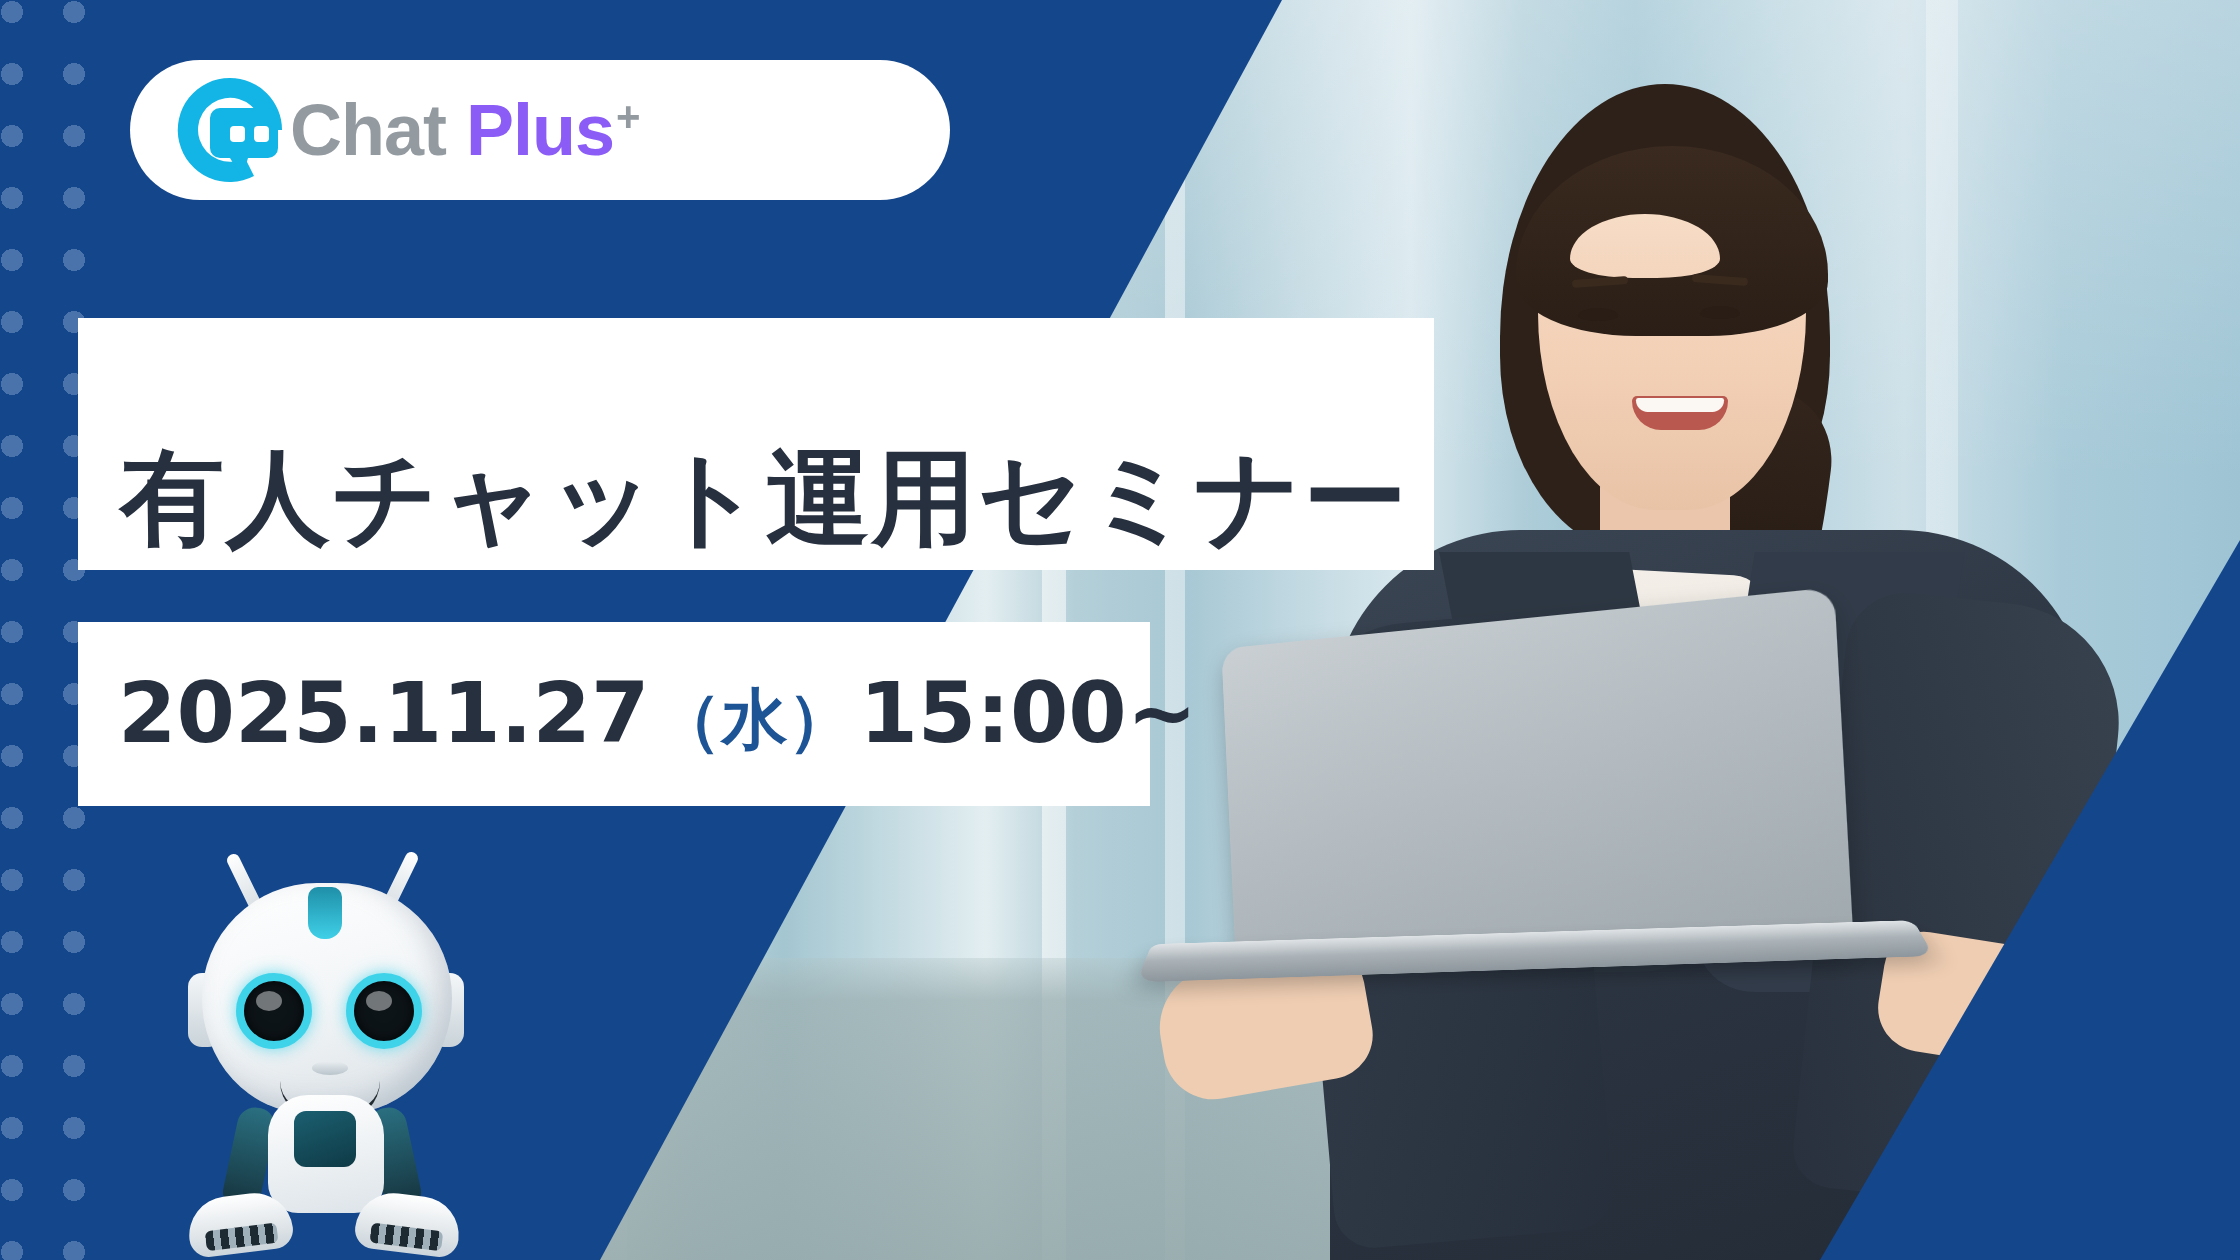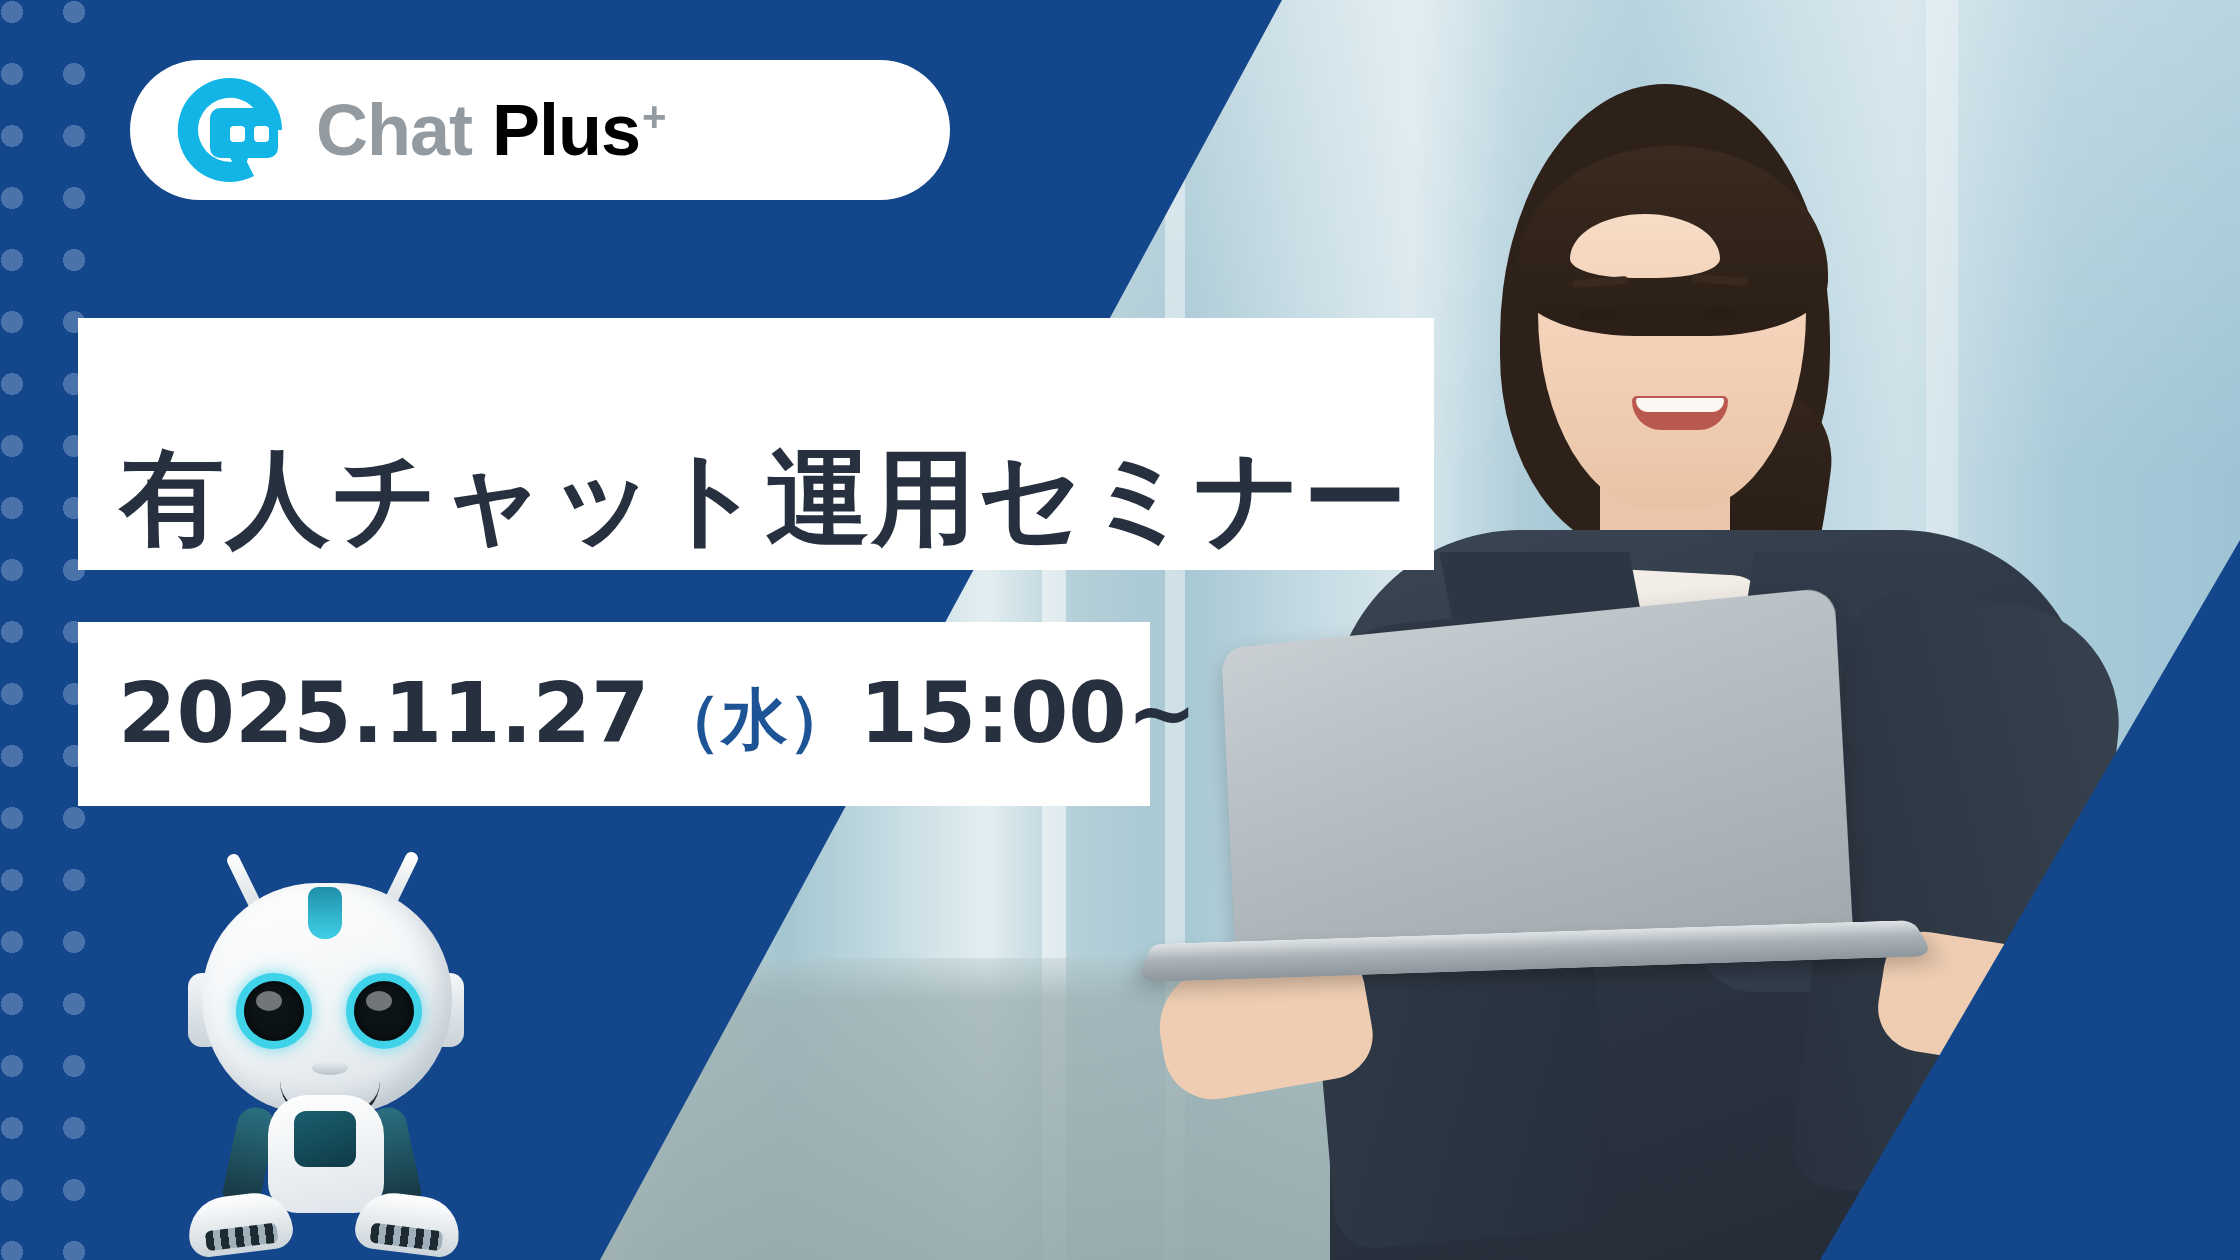--- a/index.html
+++ b/index.html
@@ -190,30 +190,30 @@
   }
 
   
   .logo-pill {
     position:absolute; left:130px; top:60px;
     width:820px; height:140px;
     background:#ffffff;
     border-radius:70px;
     display:flex; align-items:center;
     padding:0 44px 0 44px;
-    gap:30px;
+    gap:4px;
   }
   .logo-mark { width:112px; height:112px; flex:none; }
   .logo-word {
     font-size:72px; font-weight:700; letter-spacing:-1px;
     line-height:1; white-space:nowrap;
     display:flex; align-items:flex-start;
   }
   .logo-chat { color:#939ba1; }
-  .logo-plus { color:#000000; margin-left:20px; }
+  .logo-plus { color:#8b5cf6; margin-left:20px; }
   .logo-sup {
     color:#939ba1; font-size:42px; font-weight:700;
     line-height:1; margin-top:2px; margin-left:2px;
   }
 
   
   .title-band {
     position:absolute; left:78px; top:318px;
     width:1356px; height:252px;
     background:#ffffff;

